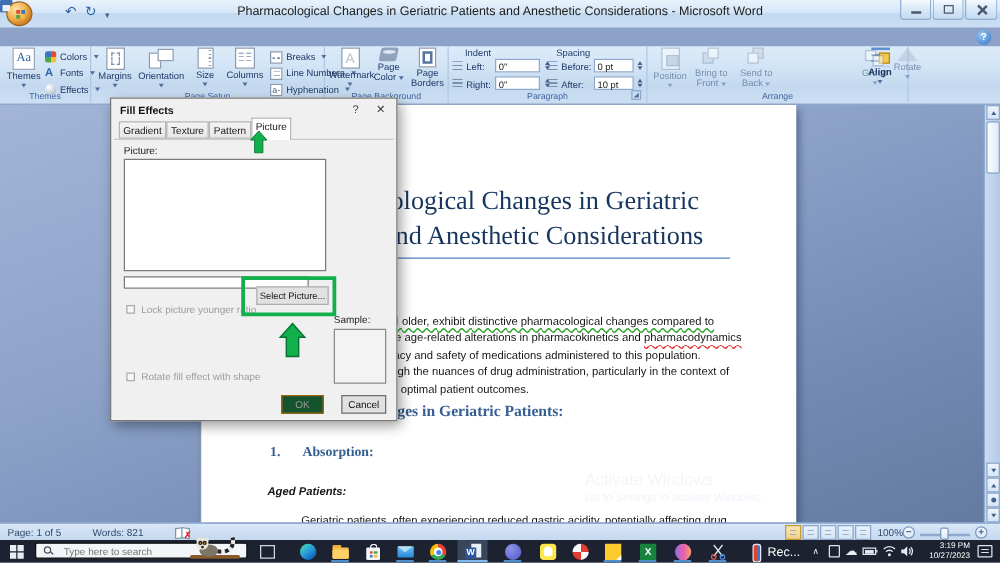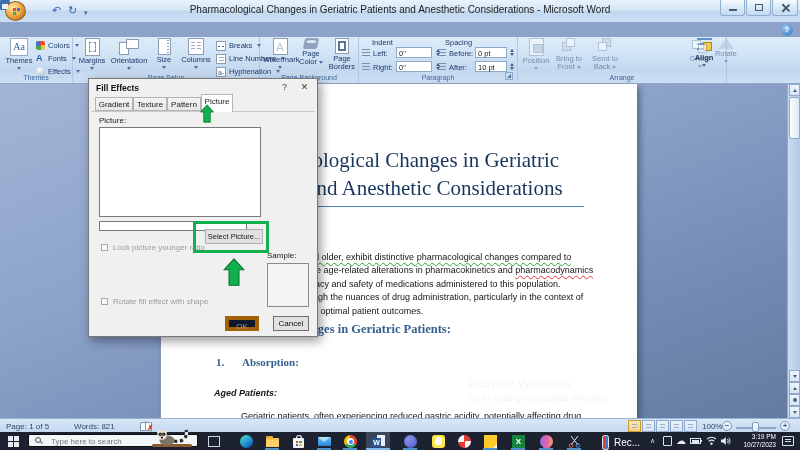--- a/index.html
+++ b/index.html
@@ -189,21 +189,21 @@
   #tabline{position:absolute;left:2px;right:2px;top:32px;border-top:1px solid #C9C9C9}
   .dlbl{position:absolute;font-size:8px;color:#1a1a1a}
   .dlbl.disab{color:#9c9c9c}
   #picbox{position:absolute;left:10px;top:48px;width:162px;height:90px;background:#fff;border:1px solid #7A7A7A;box-sizing:border-box}
   #picfield{position:absolute;left:10px;top:142px;width:148px;height:10px;background:#fff;border:1px solid #7A7A7A;box-sizing:border-box}
   #selbtn{position:absolute;left:116px;top:150px;width:58px;height:15px;background:#E1E1E1;
     border:1px solid #ADADAD;box-sizing:border-box;text-align:center;font-size:7.5px;line-height:13px;color:#1a1a1a}
   .chk{position:absolute;width:7px;height:7px;background:#F8F8F8;border:1px solid #A9A9A9;box-sizing:border-box}
   #samplebox{position:absolute;left:178px;top:184px;width:42px;height:44px;background:#F3F3F3;border:1px solid #8a8a8a;box-sizing:border-box}
   .dbtn{position:absolute;top:237px;height:15px;box-sizing:border-box;text-align:center;font-size:8px;line-height:13px}
-  #okbtn{left:136px;width:34px;background:#0f172a;border:4px solid #a16207;color:#9A9A9A}
+  #okbtn{left:136px;width:34px;background:#14532d;border:1px solid #a16207;color:#9A9A9A}
   #cancelbtn{left:184px;width:36px;background:#E1E1E1;border:1px solid #6E6E6E;color:#111}
   #grect{position:absolute;left:104px;top:142px;width:76px;height:32px;border:3px solid #12B04C;box-sizing:border-box;z-index:5}
   .garrow{position:absolute;z-index:6}
 </style>
 </head>
 <body>
 
 <div id="screen">
 
   <div id="titlebar">

